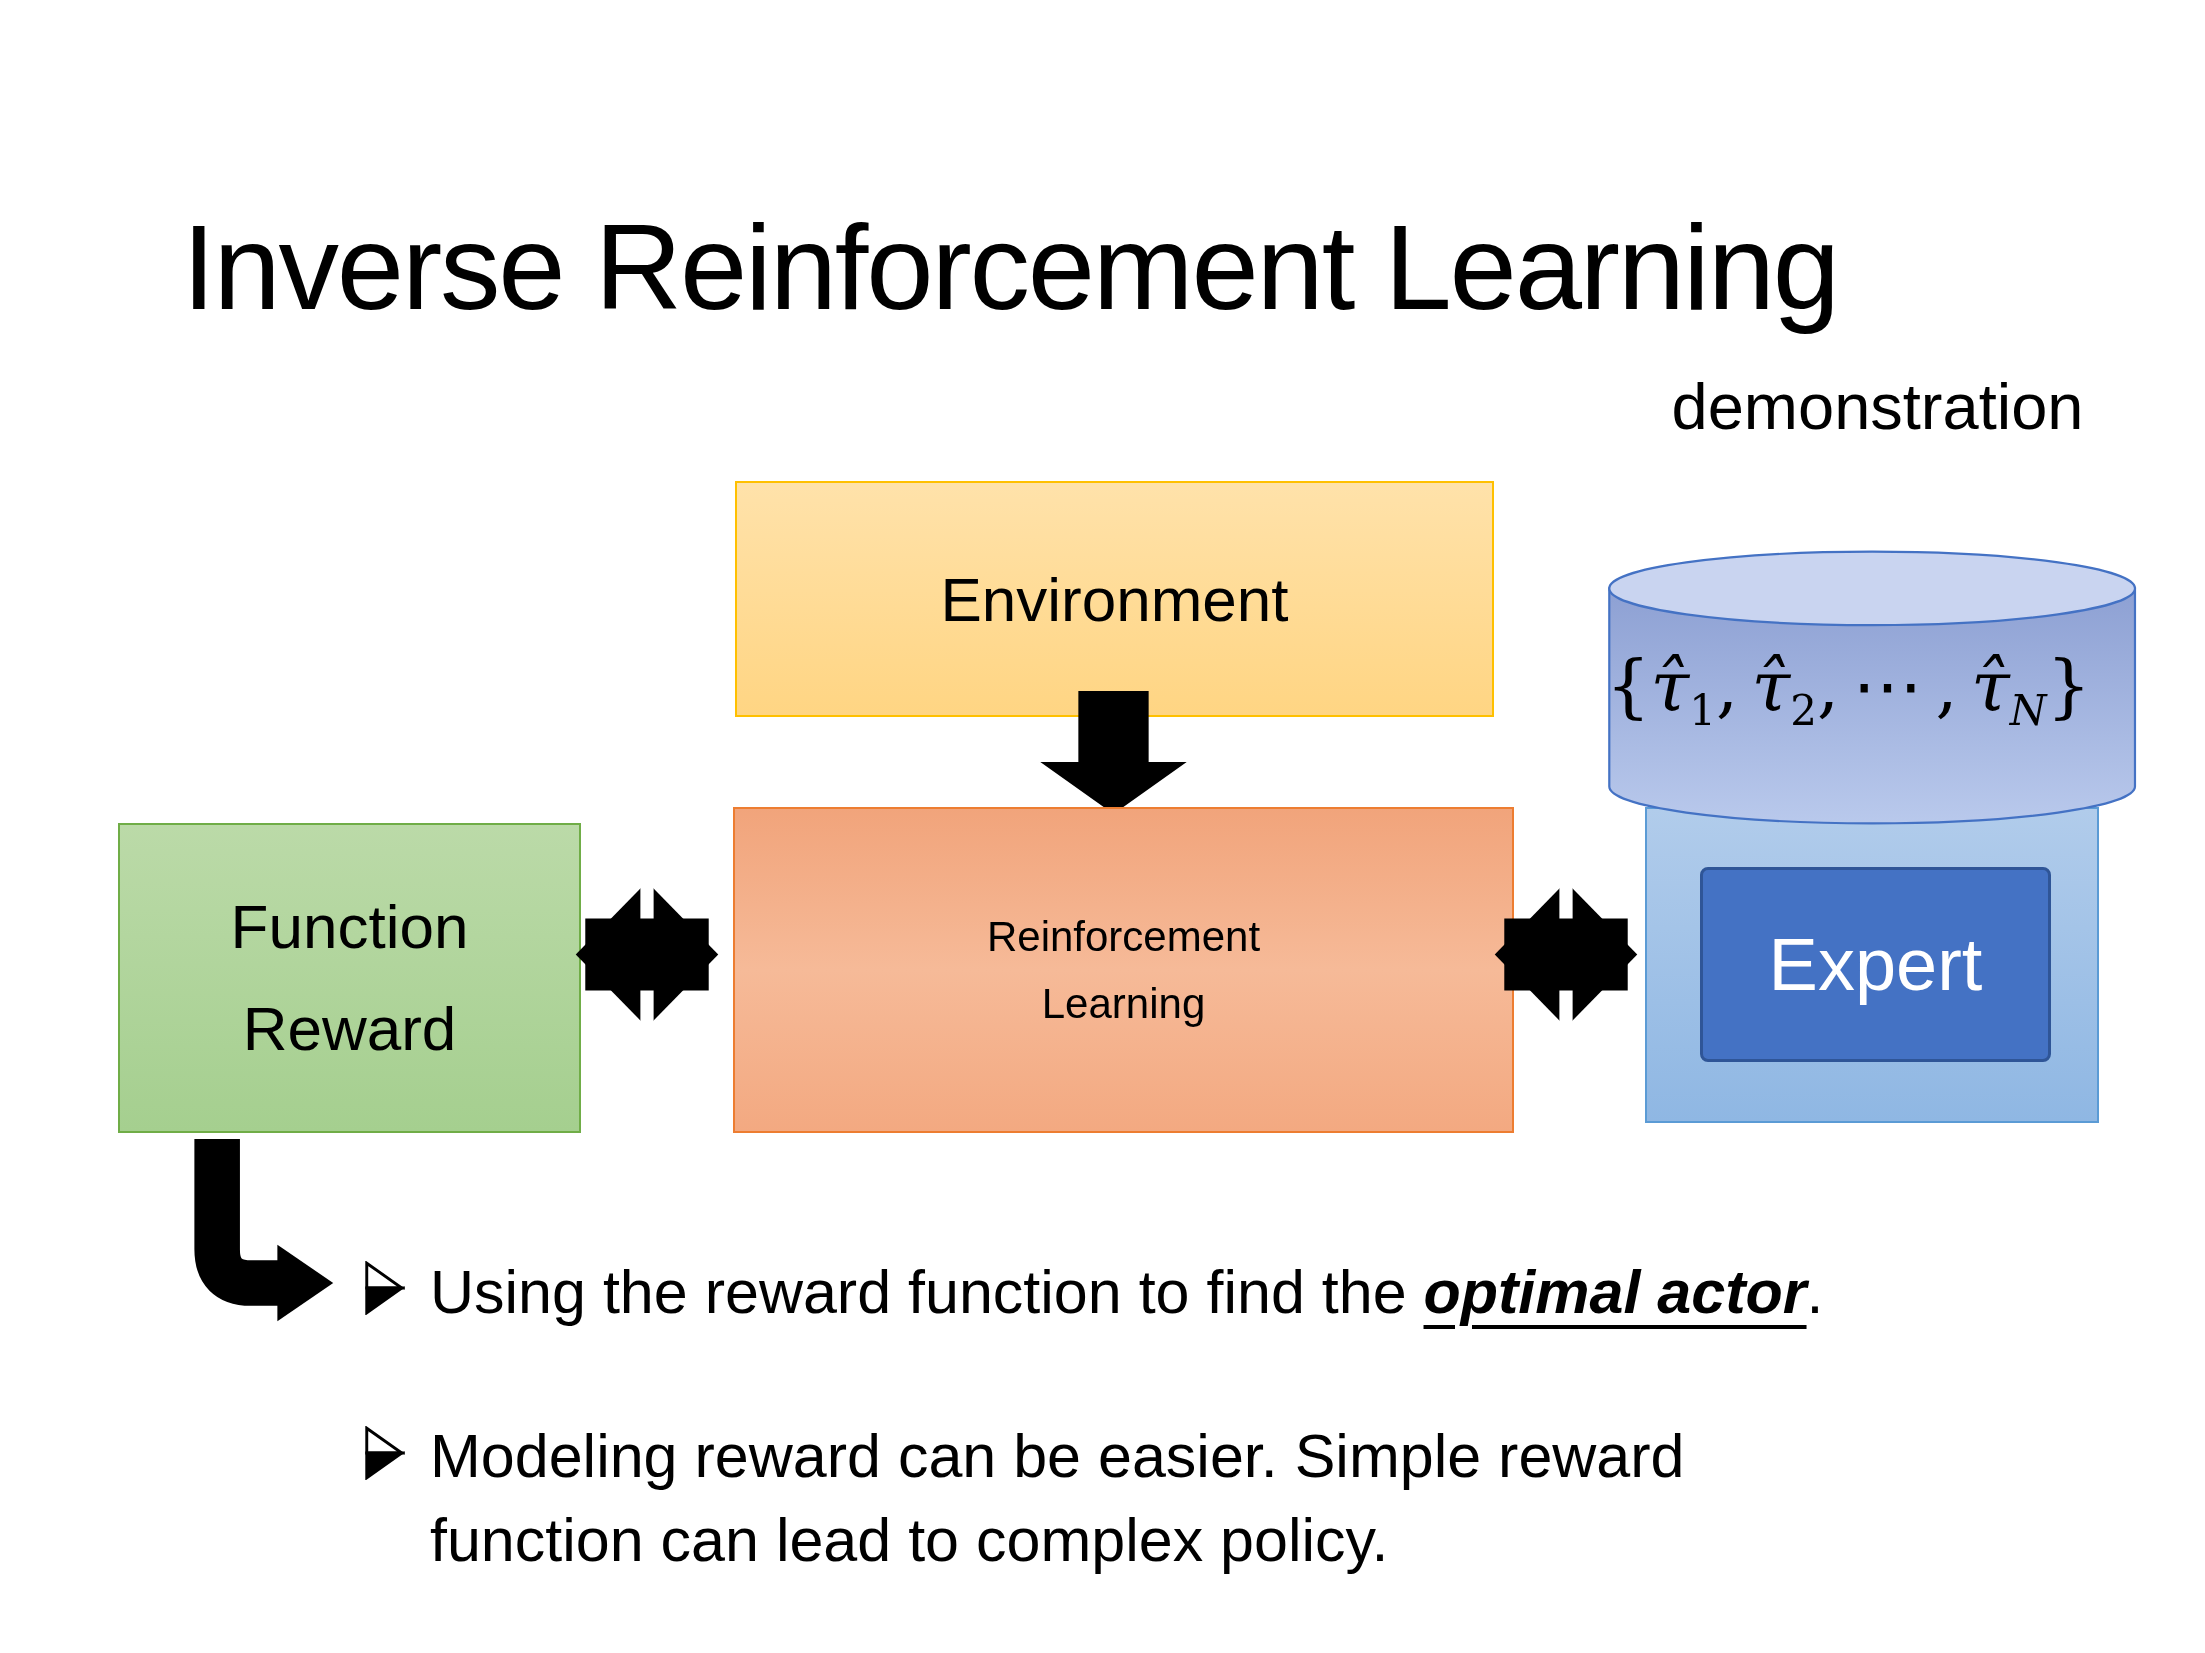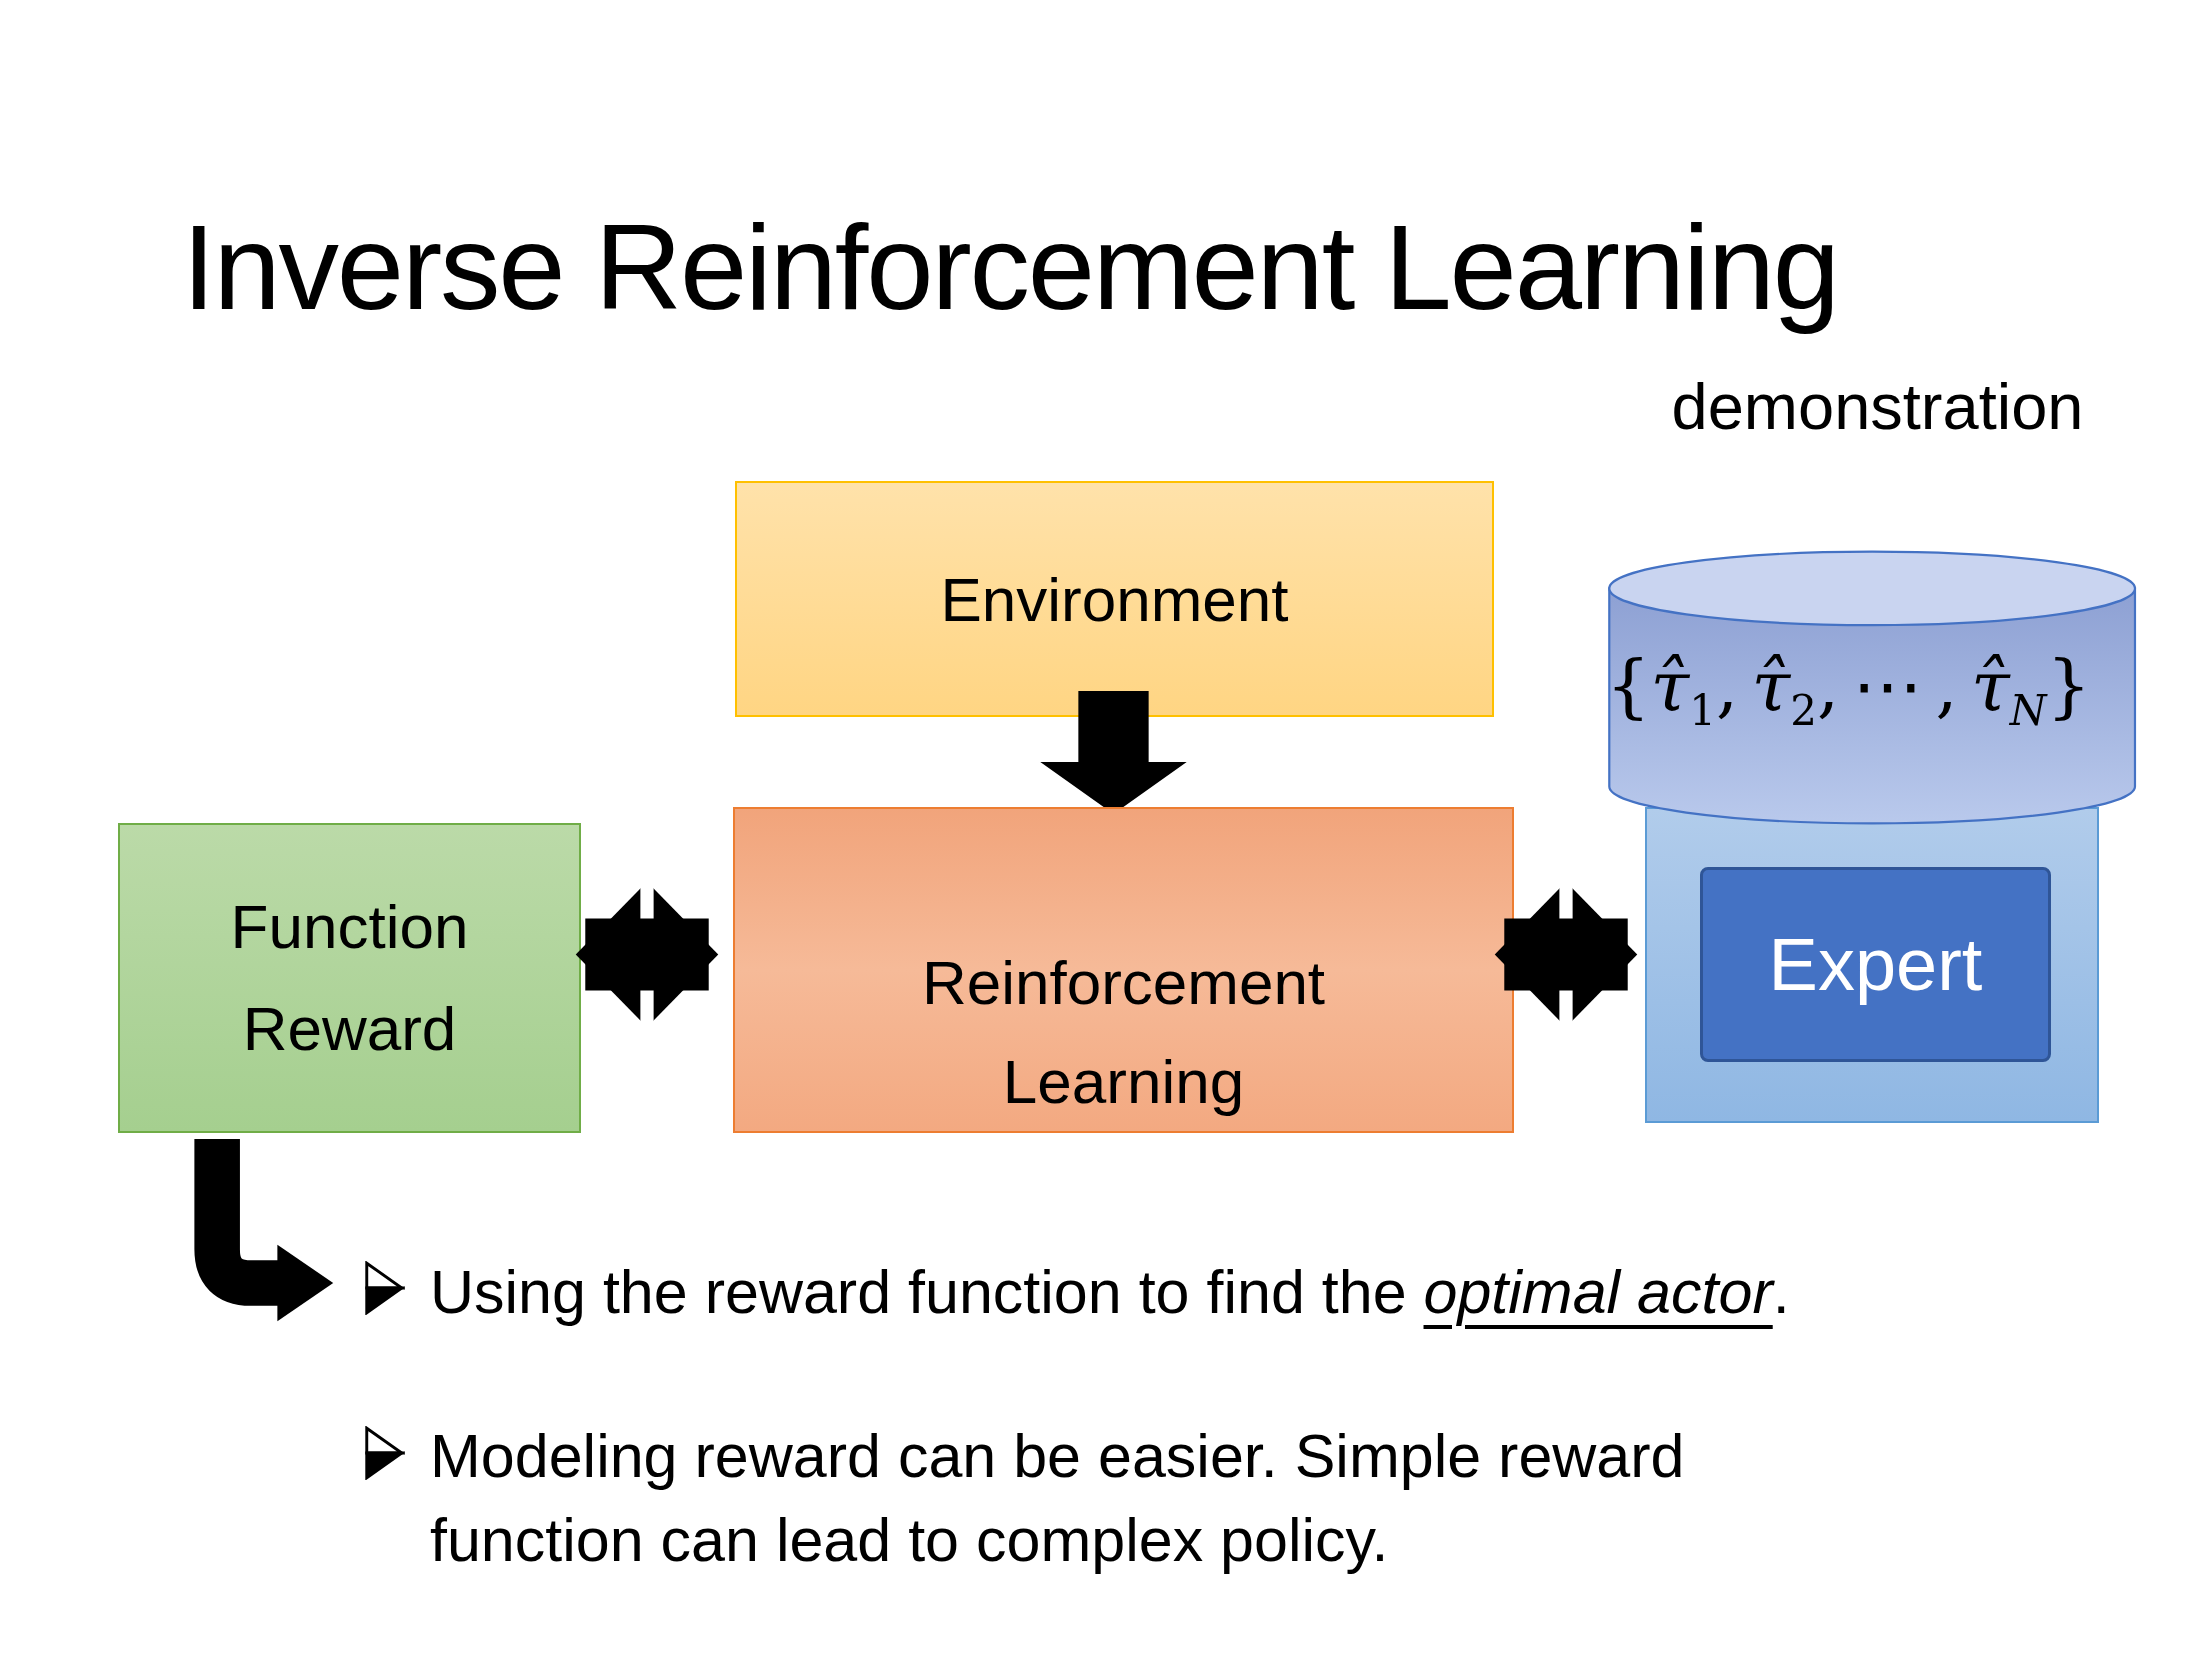--- a/index.html
+++ b/index.html
@@ -27,21 +27,21 @@
     border:2.9px solid var(--env_border);font-size:62px;
   }
   .reward-box{
     left:118px;top:823px;width:463px;height:310px;
     background:linear-gradient(180deg,var(--reward_fill_top),var(--reward_fill_bottom));
     border:2.2px solid var(--reward_border);font-size:62px;line-height:1.65;
   }
   .rl-box{
     left:733px;top:807px;width:781px;height:326px;
     background:linear-gradient(180deg,var(--rl_fill_top),var(--rl_fill_mid) 50%,var(--rl_fill_bottom));
-    border:2.9px solid var(--rl_border);font-size:62px;line-height:1.6;justify-content:flex-end;
+    border:2.9px solid var(--rl_border);font-size:42px;line-height:1.6;
   }
   .expert-bg{
     left:1645px;top:807px;width:454px;height:316px;
     background:linear-gradient(180deg,var(--expert_bg_top),var(--expert_bg_bottom));
     border:2.2px solid var(--expert_bg_border);
   }
   .expert-box{
     left:1700px;top:867px;width:351px;height:195px;border-radius:8px;
     background:var(--expert_fill);border:3.7px solid var(--expert_border);
     color:var(--expert_text);font-size:74px;
@@ -54,21 +54,21 @@
   .cyl-formula i{font-style:italic;}
   .cyl-formula sub{font-size:60%;line-height:0;}
   .cyl-formula .comma{margin-right:13.2px;}
   .cyl-formula .dots{margin-right:13.2px;}
   .bullet-text{
     font-size:61px;line-height:1.4;
   }
   .bullet-1{left:430px;top:1250px;width:1764px;white-space:nowrap;}
   .bullet-2{left:430px;top:1414px;width:1463px;line-height:1.385;}
   .emphasis{
-    font-weight:normal;font-style:italic;text-decoration:underline;
+    font-weight:bold;font-style:italic;text-decoration:underline;
     text-decoration-thickness:4.4px;text-underline-offset:11.8px;margin-top:42px;
   }
   svg{display:block;}
 </style>
 </head>
 <body>
 
 <div class="abs slide-title">Inverse Reinforcement Learning</div>
 
 <div class="abs demo-label">

